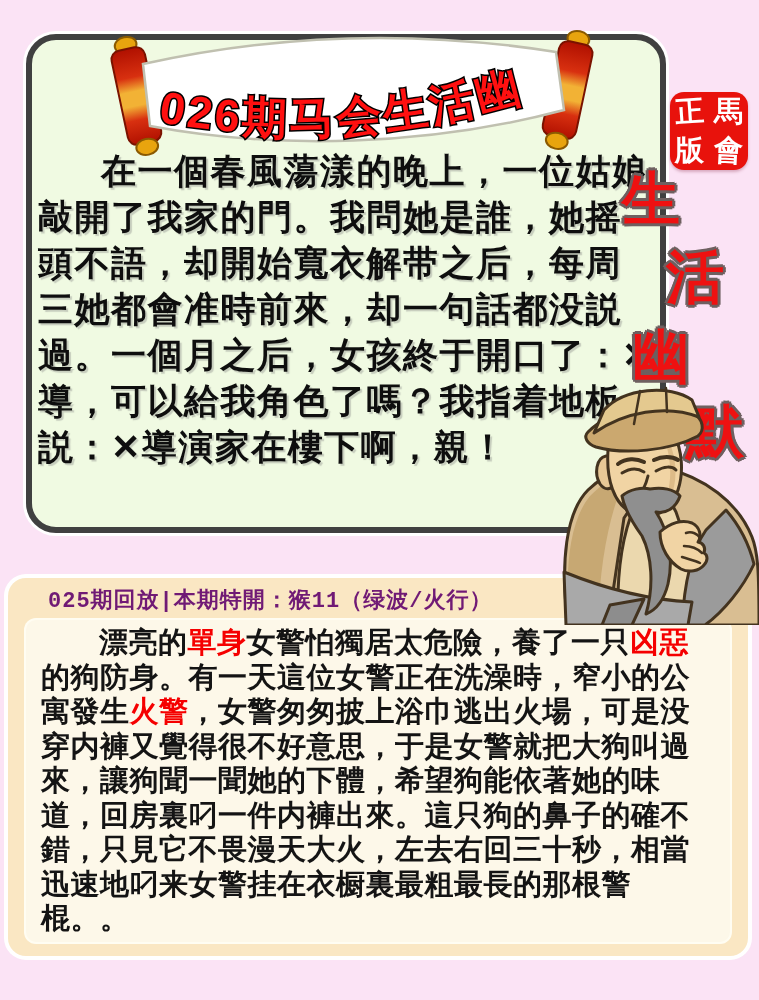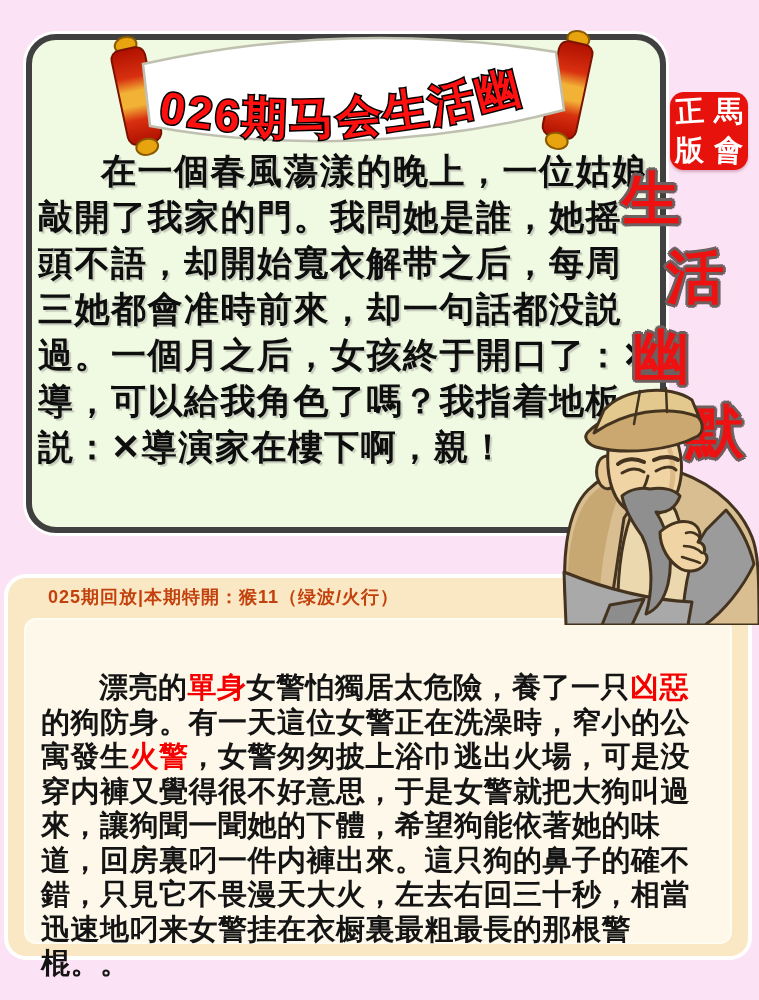--- a/index.html
+++ b/index.html
@@ -81,35 +81,35 @@
   
   .replay-box {
     position:absolute; left:8px; top:578px;
     width:740px; height:378px;
     background:#FAE7C3;
     border-radius:18px;
     box-shadow:0 0 0 4px #FFFFFF;
   }
   .replay-header {
     height:42px; padding:7px 0 0 40px;
-    font-size:18px; font-weight:bold; color:#c2410c;
+    font-size:22px; font-weight:bold; color:#701a75;
     letter-spacing:1px;
+    font-family:Liberation Mono, monospace;
   }
   .replay-inner {
     position:absolute; left:18px; right:18px; top:42px; bottom:14px;
     background:#FDF8E9;
     border-radius:10px;
     box-shadow:0 0 0 2px #FFFDF2;
     padding:5px 15px;
   }
   .replay-story {
     font-size:29px; font-weight:bold; color:#141414;
     line-height:34.5px; letter-spacing:0.5px;
     text-indent:2em;
-    margin-top:45px;
   }
   .replay-story .hl { color:#F50000; }
 
   
   .solution-line {
     position:absolute; left:22px; top:958px; width:730px;
     font-size:26px; font-weight:bold; color:#2B2BD5;
     letter-spacing:0.5px;
   }
 </style>

